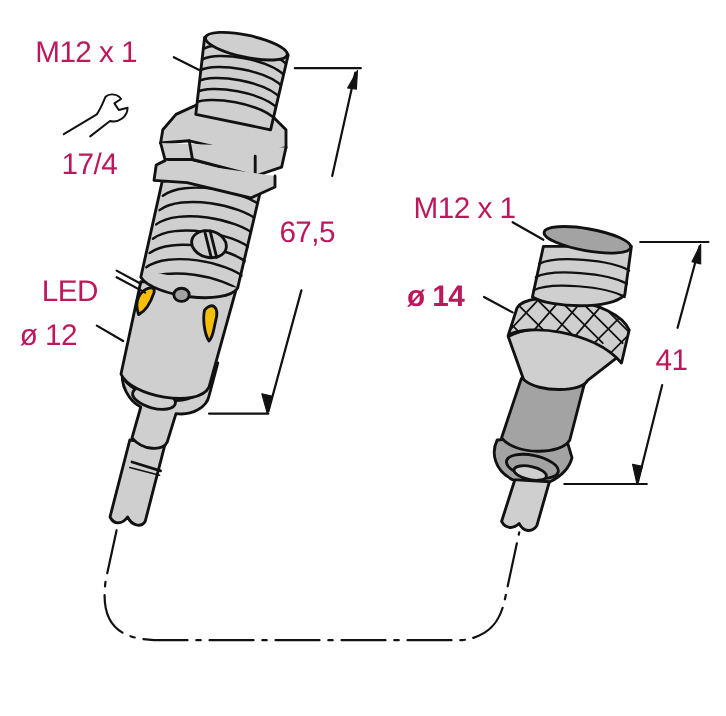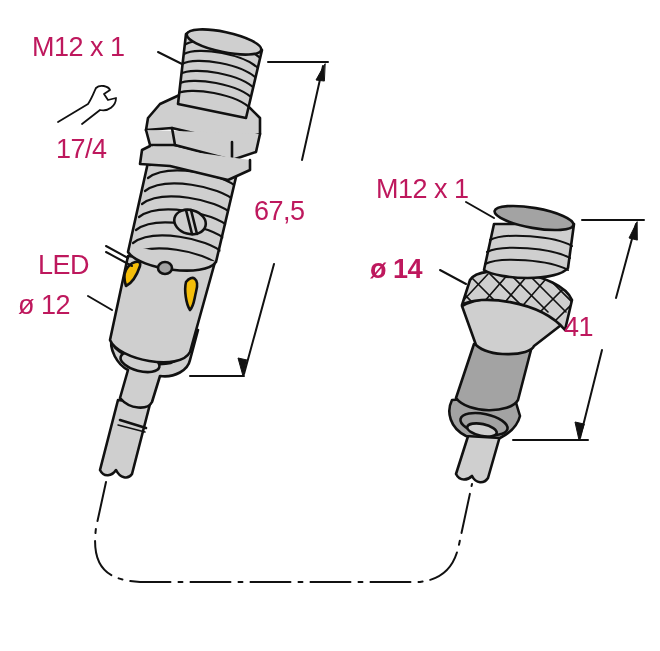--- a/index.html
+++ b/index.html
@@ -127,13 +127,13 @@
   </g>
 </svg>
 
 <span class="lbl" style="left:32px;top:34px;">M12 x 1</span>
 <span class="lbl" style="left:56px;top:136px;">17/4</span>
 <span class="lbl" style="left:38px;top:232px;margin-top:20px;">LED</span>
 <span class="lbl" style="left:18px;top:292px;">ø 12</span>
 <span class="lbl" style="left:254px;top:198px;">67,5</span>
 <span class="lbl" style="left:376px;top:176px;">M12 x 1</span>
 <span class="lbl" style="left:370px;top:256px;font-weight:bold;">ø 14</span>
-<span class="lbl" style="left:564px;top:314px;">41</span>
+<span class="lbl" style="left:596px;top:314px;">41</span>
 
 </body></html>

